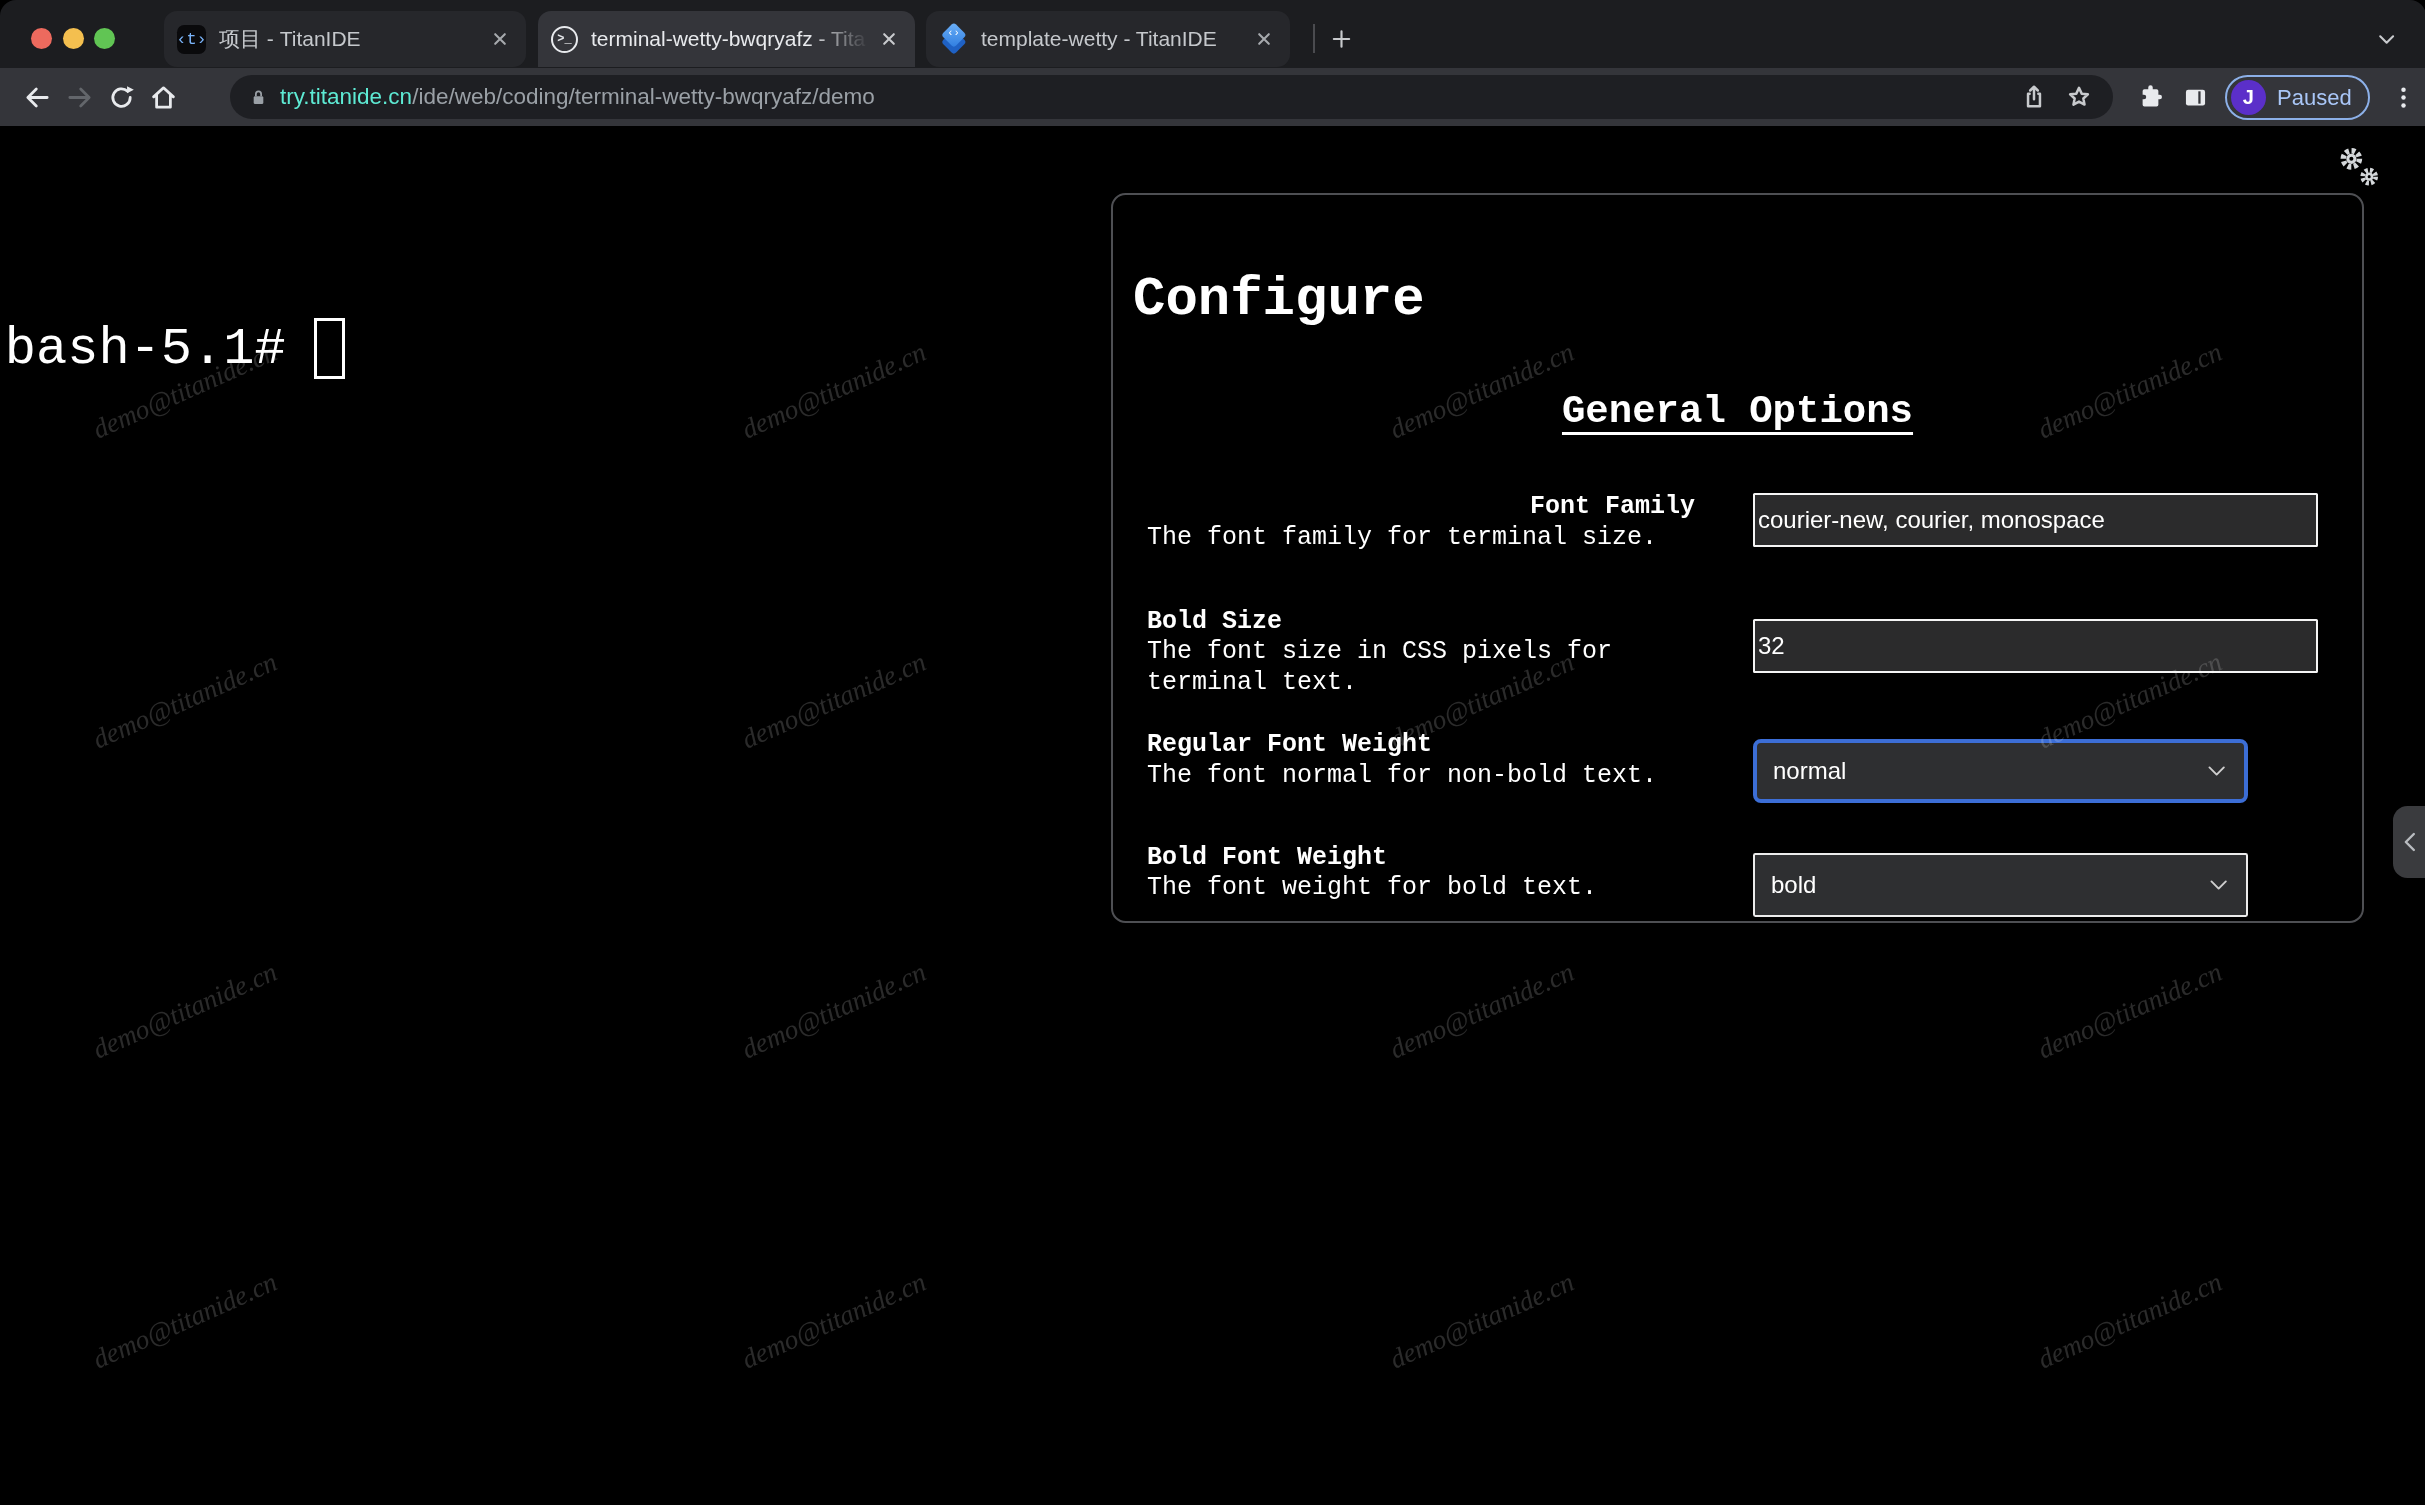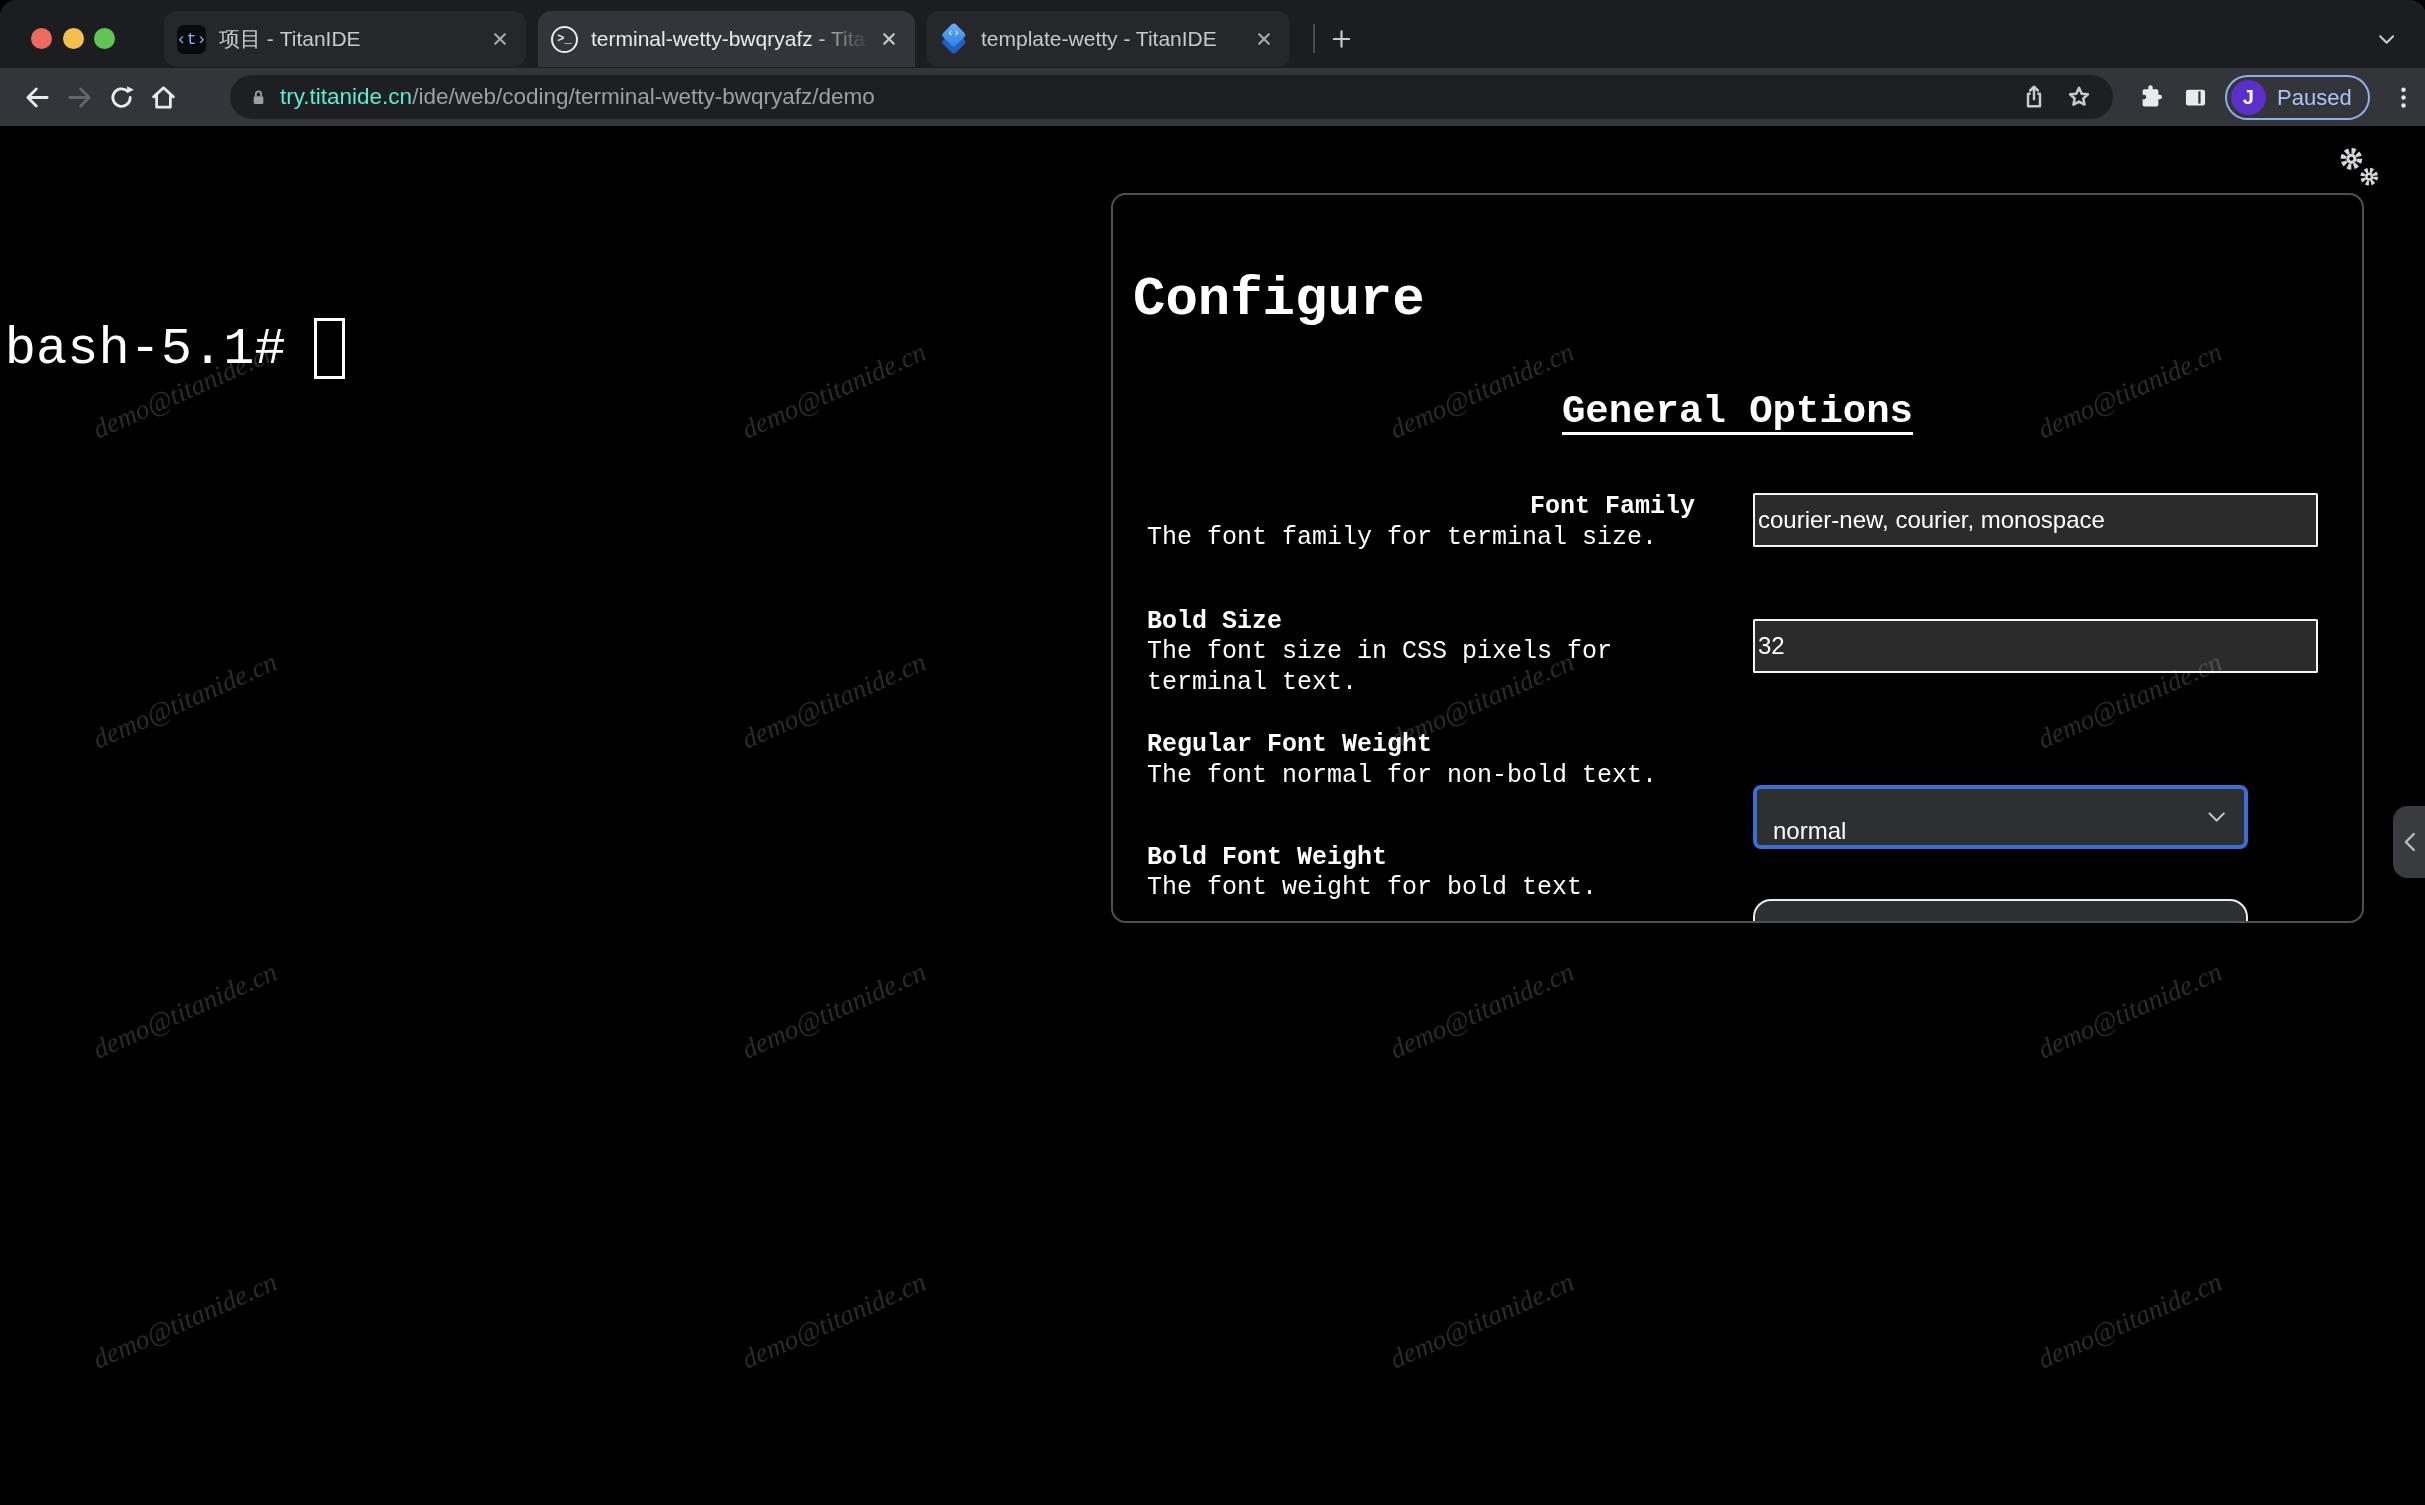--- a/index.html
+++ b/index.html
@@ -55,21 +55,21 @@
   .term-cursor{position:absolute;left:314px;top:192px;width:31px;height:61px;border:3.2px solid #fff;}
   .gears-btn{position:absolute;left:2331px;top:14.5px;width:56px;height:56px;border:none;background:transparent;padding:0;cursor:pointer;}
 
   
   .panel{position:absolute;left:1111px;top:67px;width:1253px;height:730px;background:#000;border:2.4px solid #4e4f53;border-radius:14.5px;overflow:hidden;font-family:"Liberation Mono",monospace;color:#fff;}
   .cfg-title{position:absolute;left:20px;top:74px;font-size:54px;font-weight:bold;font-family:Liberation Mono, monospace;}
   .cfg-heading{position:absolute;left:0;top:195px;width:100%;text-align:center;font-size:39px;font-weight:bold;text-decoration:underline;text-underline-offset:9.7px;text-decoration-thickness:3.2px;}
   .row-label{position:absolute;left:34px;width:548px;font-size:25px;font-weight:bold;line-height:31px;}
   .row-desc{position:absolute;left:34px;width:548px;font-size:25px;line-height:31px;}
   .cfg-input{position:absolute;left:640px;width:565px;height:54px;background:#2b2b2c;border:2.4px solid #f5f5f5;border-radius:1.6px;color:#fff;font-family:"Liberation Sans",sans-serif;font-size:24px;padding:0 3px;outline:none;}
-  .cfg-select{position:absolute;left:640px;width:495px;height:64px;background:#2e2f31;display:flex;align-items:flex-end;padding:0 16px;font-family:"Liberation Sans",sans-serif;font-size:24px;color:#fff;cursor:pointer;margin-top:46px;}
+  .cfg-select{position:absolute;left:640px;width:495px;height:64px;background:#2e2f31;display:flex;align-items:center;padding:0 16px;font-family:"Liberation Sans",sans-serif;font-size:24px;color:#fff;cursor:pointer;}
   .cfg-select.focused{border:4px solid #3c6ed6;border-radius:8px;}
   .cfg-select.plain{border:2.4px solid #ececec;border-radius:2.4px;}
   .cfg-select svg{position:absolute;right:17.7px;top:50%;transform:translateY(-50%);}
 
   
   .drawer{position:absolute;left:2393px;top:680px;width:42px;height:72px;background:#3a3b3e;border-radius:14.5px 0 0 14.5px;border:none;cursor:pointer;display:flex;align-items:center;padding-left:8px;}
 
   
   .wm-layer{position:absolute;left:0;top:126px;width:2426px;height:1380px;pointer-events:none;z-index:60;}
   .wm{position:absolute;font-family:"Liberation Serif",serif;font-style:italic;font-size:27px;color:rgba(255,255,255,0.17);white-space:nowrap;transform:translate(-50%,-50%) rotate(-24deg);}
@@ -241,21 +241,21 @@
       <div class="row-desc" style="top:565px;">The font normal for non-bold text.</div>
       <div class="cfg-select focused" style="top:544px;">
         <span>normal</span>
         <svg width="19.3" height="12" viewBox="0 0 24 15">
             <polyline points="3,3 12,12 21,3" stroke="#cfcfcf" stroke-width="2.4" fill="none" stroke-linecap="round" stroke-linejoin="round"></polyline>
           </svg>
       </div>
 
       <div class="row-label" style="top:647px;">Bold Font Weight</div>
       <div class="row-desc" style="top:677px;">The font weight for bold text.</div>
-      <div class="cfg-select plain" style="top:658px;border-radius:18px;">
+      <div class="cfg-select plain" style="top:658px;">
         <span>bold</span>
         <svg width="19.3" height="12" viewBox="0 0 24 15">
             <polyline points="3,3 12,12 21,3" stroke="#cfcfcf" stroke-width="2.4" fill="none" stroke-linecap="round" stroke-linejoin="round"></polyline>
           </svg>
       </div>
     </div>
 
     <button class="drawer">
       <svg width="17.7" height="24" viewBox="0 0 22 30">
           <polyline points="16,5 6,15 16,25" stroke="#b9bcc0" stroke-width="3" fill="none" stroke-linecap="round" stroke-linejoin="round"></polyline>

